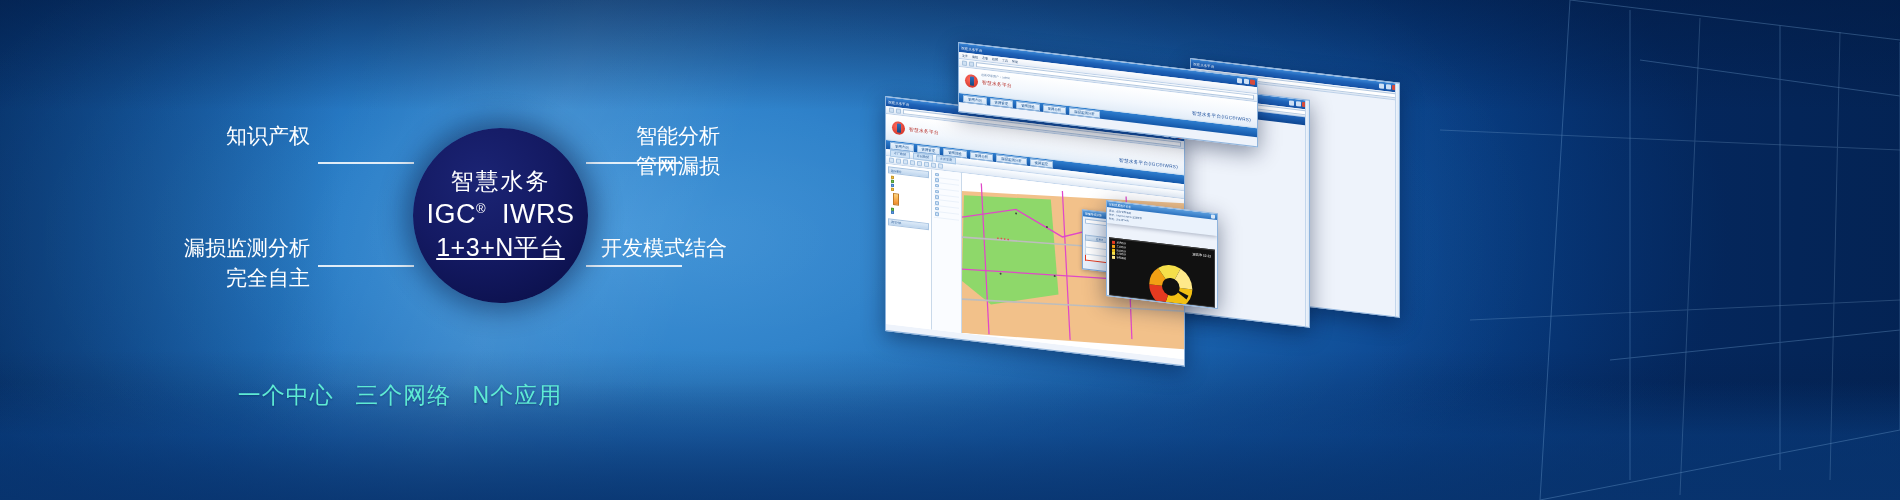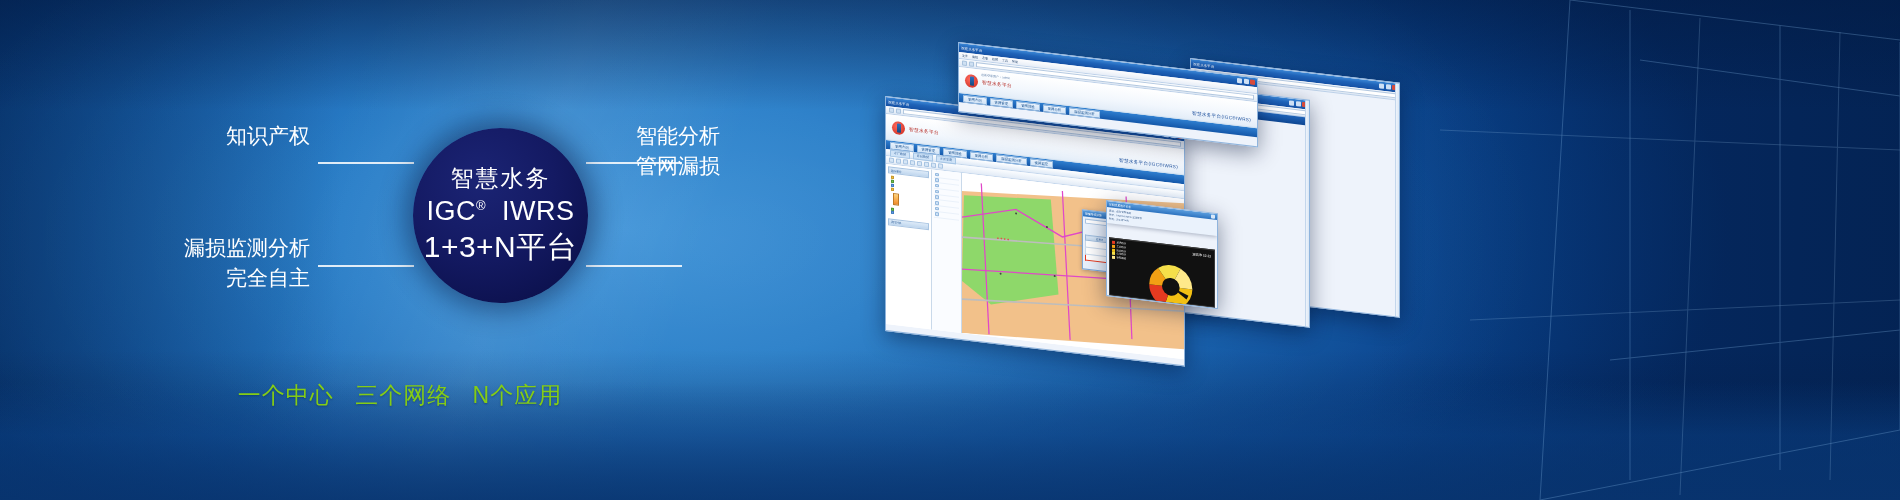--- a/index.html
+++ b/index.html
@@ -46,40 +46,40 @@
     position:absolute; left:413px; top:128px;
     width:175px; height:175px; border-radius:50%;
     background:radial-gradient(circle at 38% 30%, #1b2474 0%, #141a63 45%, #0d1250 78%, #0a0e42 100%);
     box-shadow:0 0 26px 8px rgba(4,20,60,0.45);
     display:flex; flex-direction:column; align-items:center; justify-content:center;
     color:#fff; text-align:left;
   }
   .hub-cn{ font-size:23px; letter-spacing:2px; font-weight:400; line-height:1.1; margin-bottom:4px; }
   .hub-en{ font-size:27px; font-weight:400; letter-spacing:.5px; line-height:1.15; white-space:nowrap; }
   .hub-en sup{ font-size:13px; vertical-align:super; }
-  .hub-sub{ font-size:30px; letter-spacing:.5px; line-height:1.2; margin-top:2px; }
+  .hub-sub{ font-size:25px; letter-spacing:.5px; line-height:1.2; margin-top:2px;text-decoration:underline; }
 
   .label{ position:absolute; color:#ffffff; font-size:21px; line-height:1.42; white-space:nowrap; }
   .label.r{ text-align:right; }
   .label.l{ text-align:left; }
 
   .lbl-tl{ left:120px; top:121px; width:190px; }
   .lbl-bl{ left:120px; top:233px; width:190px; }
   .lbl-tr{ left:636px; top:121px; }
   .lbl-br{ left:601px; top:233px; }
 
   .connector{ position:absolute; height:2px; background:rgba(255,255,255,0.85); }
   .c-tl{ left:318px; top:162px; width:96px; }
   .c-bl{ left:318px; top:265px; width:96px; }
   .c-tr{ left:586px; top:162px; width:96px; }
   .c-br{ left:586px; top:265px; width:96px; }
 
   .tagline{
     position:absolute; left:0; top:380px; width:800px;
-    text-align:center; color:#84cc16; font-size:23px; letter-spacing:1px;
+    text-align:center; color:#5eead4; font-size:23px; letter-spacing:1px;
     font-weight:400; text-shadow:0 1px 2px rgba(0,20,60,.35);
   }
   .tagline span{ margin:0 7px; }
 
   
   .shots{ position:absolute; left:790px; top:0; width:1110px; height:500px; }
 
   .win{
     position:absolute;
     background:#eef3fb;
@@ -278,20 +278,21 @@
       <div>漏损监测分析</div>
       <div>完全自主</div>
     </div>
 
     <div class="label l lbl-tr">
       <div>智能分析</div>
       <div>管网漏损</div>
     </div>
 
     <div class="label l lbl-br">
+      <div>开发模式结合</div>
     </div>
 
     <div class="hub">
       <div class="hub-cn">智慧水务</div>
       <div class="hub-en"><span>IGC</span><sup>®</sup>&nbsp; <span>IWRS</span></div>
       <div class="hub-sub">1+3+N平台</div>
     </div>
 
     <div class="tagline">
       <span>一个中心</span>

